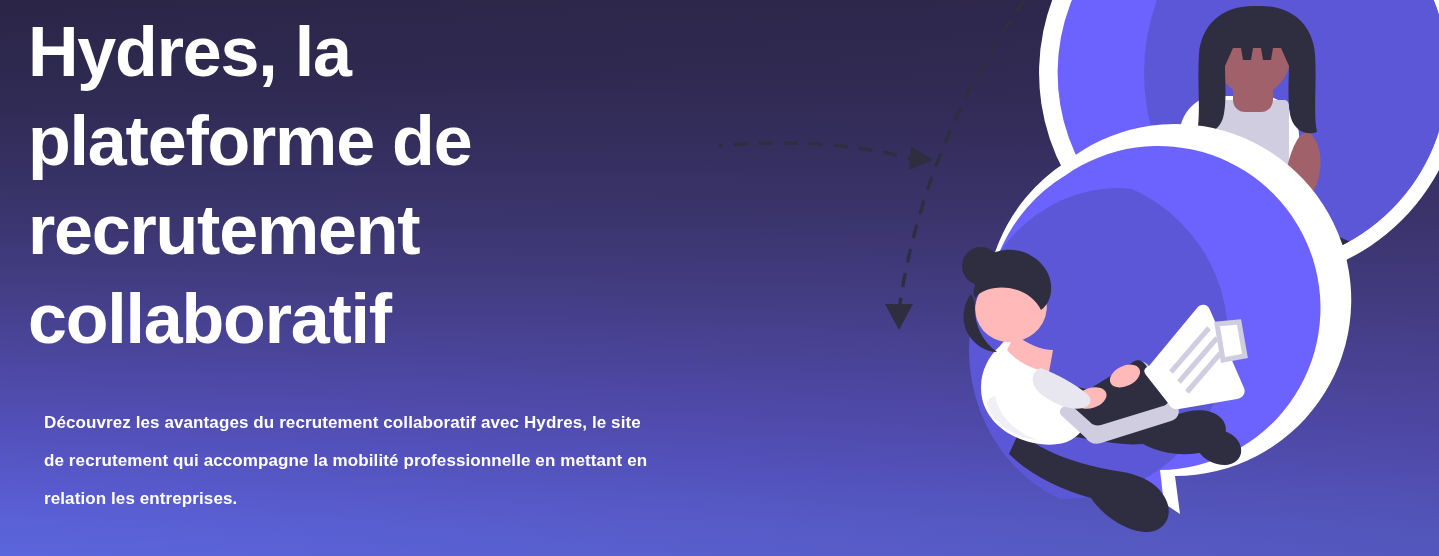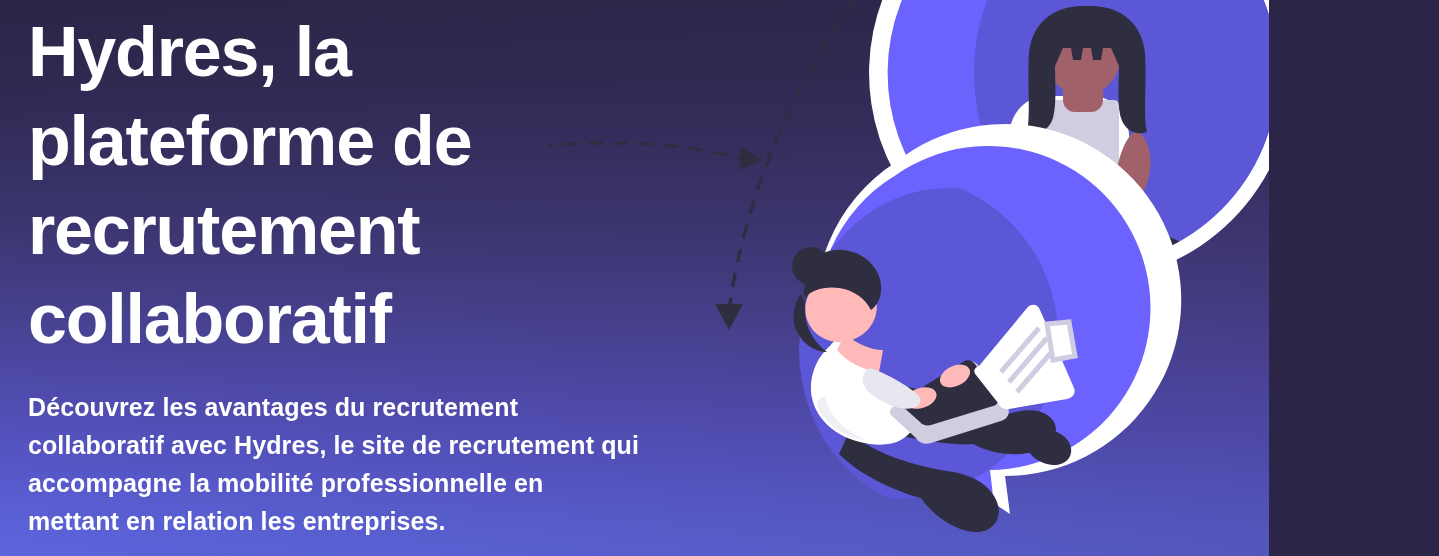--- a/index.html
+++ b/index.html
@@ -5,21 +5,21 @@
   html, body {
     margin: 0;
     padding: 0;
     background: #2b2647;
   }
   body {
     font-family: "Liberation Sans", sans-serif;
   }
   #hero {
     position: relative;
-    width: 1269px;
+    width: 1439px;
     height: 556px;
     overflow: hidden;
     background:
       linear-gradient(107deg, rgba(43,38,71,0.0) 0%, rgba(60,45,96,0.28) 100%),
       linear-gradient(180deg,
         #2b2647 0%,
         #2e2950 14%,
         #342f5e 27%,
         #3b3670 40%,
         #443f88 53%,
@@ -42,24 +42,24 @@
     margin: 0;
     padding-top: 8px;
     color: #ffffff;
     font-size: 70px;
     line-height: 89px;
     font-weight: 700;
     letter-spacing: -1.2px;
     max-width: 540px;
   }
   .hero-sub {
-    margin: 0;
+    margin: 16px;
     padding-top: 24px;
     color: #ffffff;
-    font-size: 25px;
+    font-size: 17px;
     line-height: 38px;
     font-weight: 700;
     letter-spacing: 0.1px;
     max-width: 612px;
   }
 
   
   .illustration {
     position: absolute;
     right: 0;

